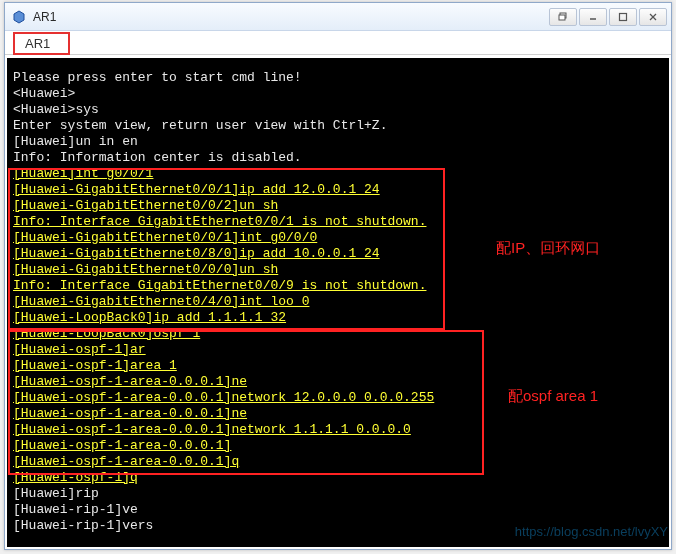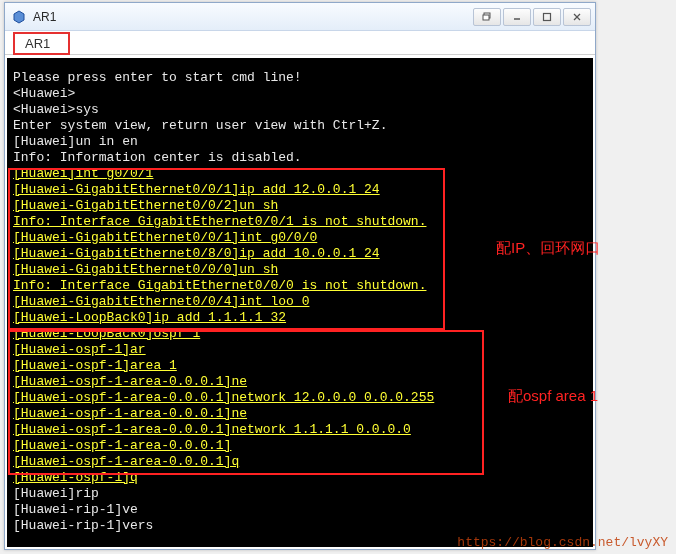--- a/index.html
+++ b/index.html
@@ -8,21 +8,21 @@
     height: 554px;
     background: #f0f0f0;
     font-family: "Microsoft YaHei", Arial, sans-serif;
     position: relative;
     overflow: hidden;
   }
   .window {
     position: absolute;
     left: 4px;
     top: 2px;
-    width: 592px;
+    width: 668px;
     height: 548px;
     background: #fff;
     border: 1px solid #8fa8c9;
     box-shadow: 0 0 3px rgba(0,0,0,0.2);
   }
   .titlebar {
     height: 28px;
     background: linear-gradient(#f8fbff,#e4eef9);
     border-bottom: 1px solid #c8d6e9;
     display: flex;
@@ -90,24 +90,24 @@
   .annot {
     position: absolute;
     color: #ff2222;
     font-size: 15px;
     font-family: "Microsoft YaHei", sans-serif;
     pointer-events:none;
   }
   .watermark {
     position: absolute;
     right: 8px;
-    bottom: 4px;
-    color: #c2410c;
+    bottom: 15px;
+    color: #0c4a6e;
     font-size: 13px;
-    font-family: Liberation Mono, monospace;
+    font-family: Liberation Sans, sans-serif;
     opacity: 0.85;
   }
 </style>
 </head>
 <body>
 
 <div class="window">
 
   <div class="titlebar">
     <span class="app-icon">
@@ -155,22 +155,22 @@
       <div class="line white">Enter system view, return user view with Ctrl+Z.</div>
       <div class="line white">[Huawei]un in en</div>
       <div class="line white">Info: Information center is disabled.</div>
       <div class="line yellow">[Huawei]int g0/0/1</div>
       <div class="line yellow">[Huawei-GigabitEthernet0/0/1]ip add 12.0.0.1 24</div>
       <div class="line yellow">[Huawei-GigabitEthernet0/0/2]un sh</div>
       <div class="line yellow">Info: Interface GigabitEthernet0/0/1 is not shutdown.</div>
       <div class="line yellow">[Huawei-GigabitEthernet0/0/1]int g0/0/0</div>
       <div class="line yellow">[Huawei-GigabitEthernet0/8/0]ip add 10.0.0.1 24</div>
       <div class="line yellow">[Huawei-GigabitEthernet0/0/0]un sh</div>
-      <div class="line yellow">Info: Interface GigabitEthernet0/0/0 is not shutdown.</div>
-      <div class="line yellow">[Huawei-GigabitEthernet0/0/4]int loo 0</div>
+      <div class="line yellow">Info: Interface GigabitEthernet0/0/9 is not shutdown.</div>
+      <div class="line yellow">[Huawei-GigabitEthernet0/4/0]int loo 0</div>
       <div class="line yellow">[Huawei-LoopBack0]ip add 1.1.1.1 32</div>
       <div class="line yellow">[Huawei-LoopBack0]ospf 1</div>
       <div class="line yellow">[Huawei-ospf-1]ar</div>
       <div class="line yellow">[Huawei-ospf-1]area 1</div>
       <div class="line yellow">[Huawei-ospf-1-area-0.0.0.1]ne</div>
       <div class="line yellow">[Huawei-ospf-1-area-0.0.0.1]network 12.0.0.0 0.0.0.255</div>
       <div class="line yellow">[Huawei-ospf-1-area-0.0.0.1]ne</div>
       <div class="line yellow">[Huawei-ospf-1-area-0.0.0.1]network 1.1.1.1 0.0.0.0</div>
       <div class="line yellow">[Huawei-ospf-1-area-0.0.0.1]</div>
       <div class="line yellow">[Huawei-ospf-1-area-0.0.0.1]q</div>

